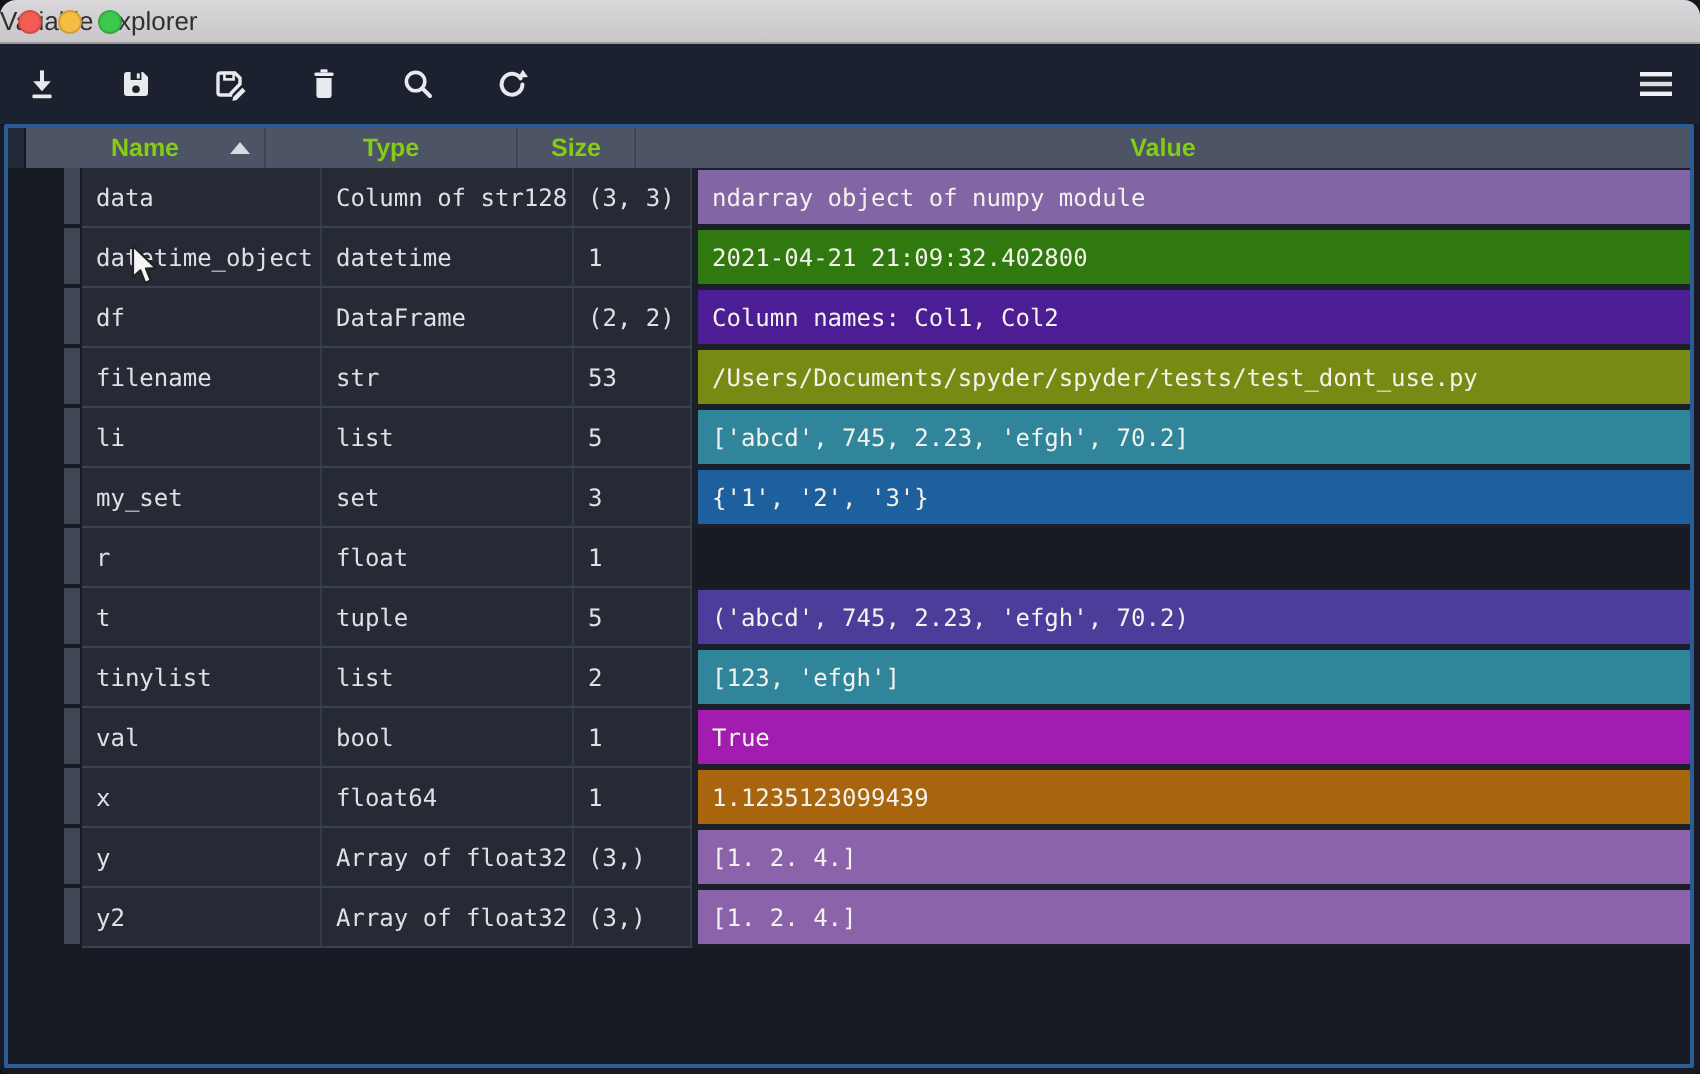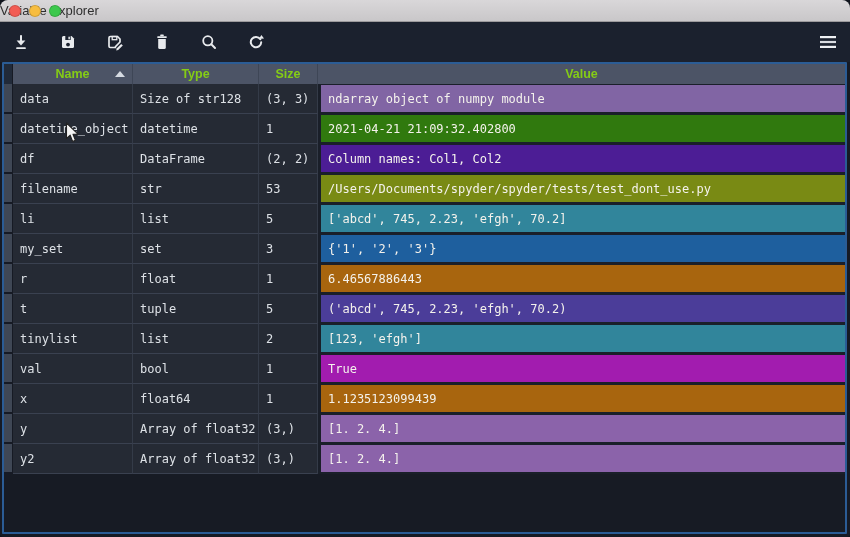--- a/index.html
+++ b/index.html
@@ -44,21 +44,21 @@
     position:relative;display:flex;align-items:center;justify-content:center;
     color:#84cc16;font-size:12.5px;font-weight:600;
     border-right:1px solid #3e4656;cursor:pointer;
   }
   .th:last-child{border-right:none;}
   .sort-asc{
     position:absolute;right:7px;top:7px;width:0;height:0;
     border-left:5px solid transparent;border-right:5px solid transparent;
     border-bottom:6px solid #d6dbe2;
   }
-  .tbody{flex:1;display:flex;flex-direction:column;font-family:"DejaVu Sans Mono",monospace;}
+  .tbody{flex:1;display:flex;flex-direction:column;font-family:"DejaVu Sans Mono",monospace;margin-left:28px;}
   .tr{display:grid;grid-template-columns:9px 120px 126px 59px minmax(0,1fr);height:30px;flex:0 0 30px;}
   .vh{background:#3f4755;border-bottom:2px solid #161a24;border-right:1px solid #161a24;}
   .td{
     background:#252a34;color:#dde1e6;font-size:12px;
     display:flex;align-items:center;padding-left:7px;
     border-bottom:1px solid #3a4150;border-right:1px solid #343b48;
     cursor:default;white-space:nowrap;overflow:hidden;
   }
   .td.value-cell{
     background:#1a1f29;border-right:none;border-bottom:none;
@@ -165,21 +165,21 @@
           <span>Size</span>
         </div>
         <div class="th">
           <span>Value</span>
         </div>
       </div>
       <div class="tbody">
   <div class="tr">
     <div class="vh"></div>
     <div class="td">data</div>
-    <div class="td">Size of str128</div>
+    <div class="td">Column of str128</div>
     <div class="td">(3, 3)</div>
     <div class="td value-cell">
       <div class="value-fill" style="background: rgb(129, 101, 164);">ndarray object of numpy module</div>
     </div>
   </div>
 
   <div class="tr">
     <div class="vh"></div>
     <div class="td">datetime_object</div>
     <div class="td">datetime</div>
@@ -227,23 +227,20 @@
     <div class="td value-cell">
       <div class="value-fill" style="background: rgb(30, 95, 158);">{'1', '2', '3'}</div>
     </div>
   </div>
 
   <div class="tr">
     <div class="vh"></div>
     <div class="td">r</div>
     <div class="td">float</div>
     <div class="td">1</div>
-    <div class="td value-cell">
-      <div class="value-fill" style="background: rgb(168, 101, 14);">6.46567886443</div>
-    </div>
   </div>
 
   <div class="tr">
     <div class="vh"></div>
     <div class="td">t</div>
     <div class="td">tuple</div>
     <div class="td">5</div>
     <div class="td value-cell">
       <div class="value-fill" style="background: rgb(75, 61, 153);">('abcd', 745, 2.23, 'efgh', 70.2)</div>
     </div>

